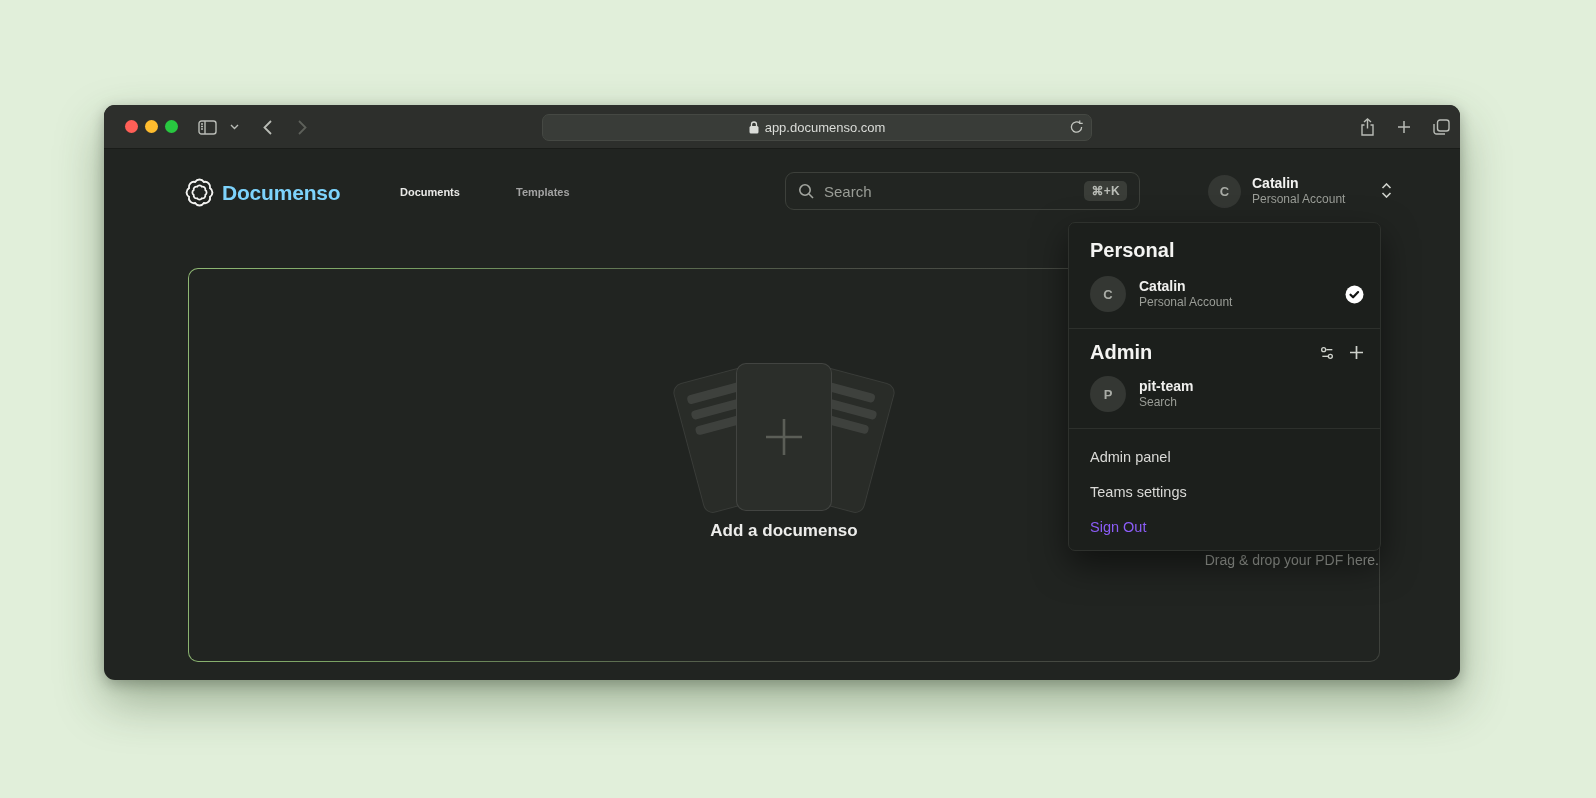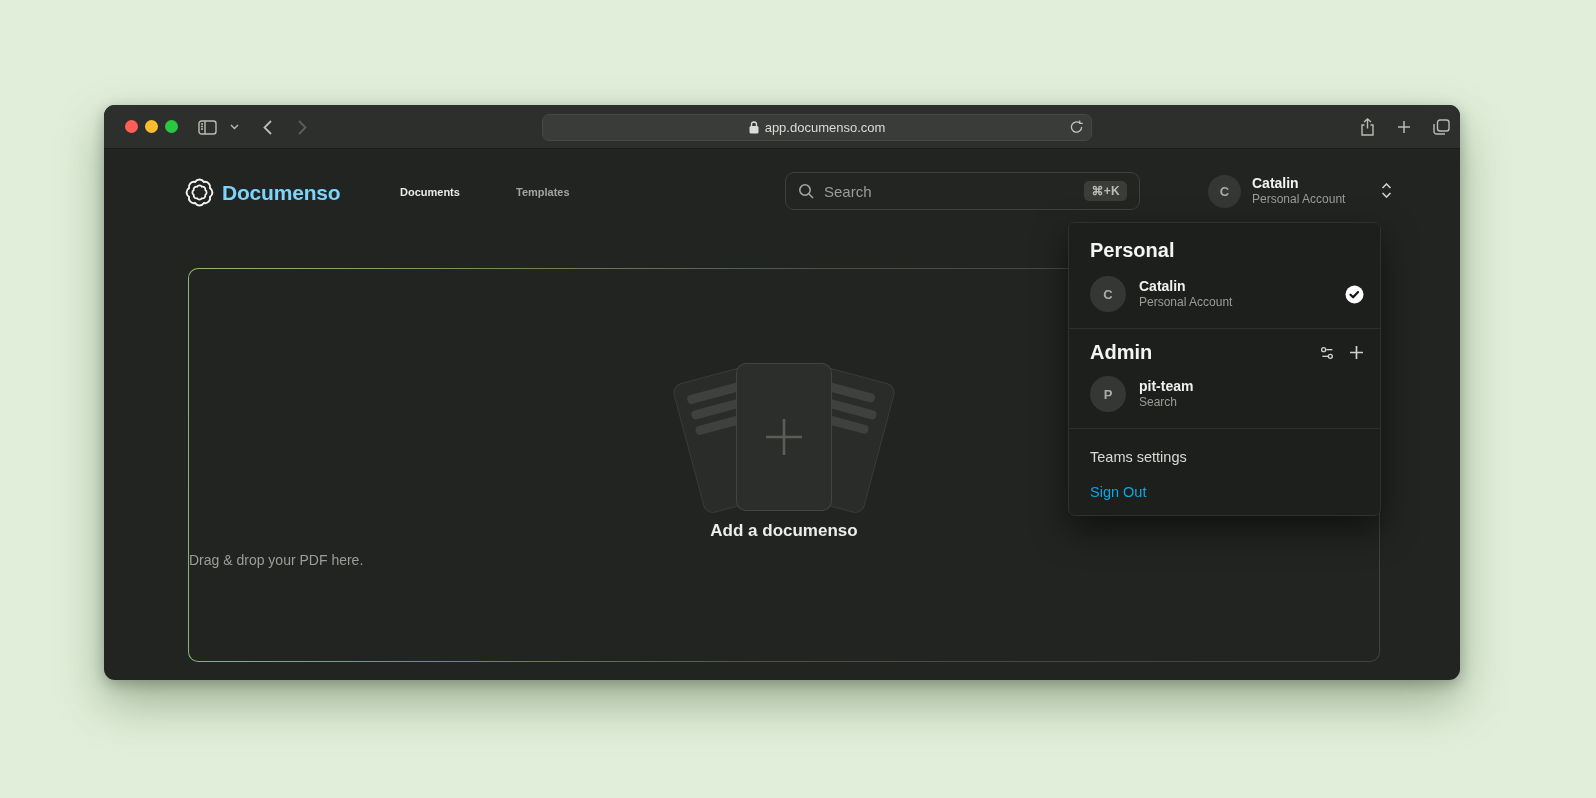--- a/index.html
+++ b/index.html
@@ -87,41 +87,41 @@
   .card-left  { left:8px;   top:11px; width:88px; height:134px; transform:rotate(-15deg); }
   .card-right { left:114px; top:11px; width:88px; height:134px; transform:rotate(15deg); }
   .card-center{ left:57px;  top:2px;  width:96px; height:148px; background:#2b2e2a; border-color:rgba(255,255,255,.11); z-index:3;
                 display:flex; align-items:center; justify-content:center; }
   .card-lines { position:absolute; left:11px; top:13px; width:64px; }
   .card-lines i { display:block; height:9px; border-radius:4px; background:rgba(255,255,255,.10); margin-bottom:7px; }
   .card-lines i:nth-child(1){ width:58px; } .card-lines i:nth-child(2){ width:64px; } .card-lines i:nth-child(3){ width:60px; }
   .card-center svg { color:#5b5e57; }
 
   .dz-title { position:absolute; left:0; right:0; top:252px; text-align:center; font-size:17px; font-weight:700; color:#ededeb; }
-  .dz-sub   { position:absolute; left:0; right:0; top:283px; text-align:left; font-size:14px; color:#9b9e98; }
+  .dz-sub   { position:absolute; left:0; right:0; top:283px; text-align:right; font-size:14px; color:#9b9e98; }
 
   
   .menu {
     position:absolute; left:964px; top:117px; width:313px; z-index:10;
     background:#1c1f1c; border:1px solid #2e312d; border-radius:7px;
     box-shadow:0 14px 34px rgba(0,0,0,.5); padding:10px 0 6px;
   }
   .menu-label { padding:6px 21px 8px; font-size:20px; font-weight:700; color:#f4f4f2; }
   .menu-row { display:flex; align-items:center; gap:13px; padding:6px 16px 6px 21px; cursor:pointer; }
   .menu-row .avatar { width:36px; height:36px; font-size:13px; flex:0 0 auto; }
   .menu-row-name { font-size:14px; font-weight:700; color:#f0f0ee; line-height:17px; }
   .menu-row-sub  { font-size:12px; color:#9a9d97; line-height:15px; }
   .menu-check { margin-left:auto; display:flex; }
   .menu-divider { height:1px; background:#2d302c; margin:10px 0; }
   .teams-head { display:flex; align-items:center; padding:2px 16px 6px 21px; }
   .teams-head .menu-label { padding:0; }
   .teams-actions { margin-left:auto; display:flex; gap:14px; align-items:center; color:#cfd2cc; }
   .teams-actions span { cursor:pointer; display:flex; }
   .menu-item { display:flex; align-items:center; height:35px; padding:0 21px; font-size:14.5px; color:#dadad7; cursor:pointer; }
-  .menu-item.destructive { color:#0ea5e9;text-align:right; }
+  .menu-item.destructive { color:#8b5cf6;text-align:right; }
 </style>
 </head>
 <body>
 
 <div class="canvas">
   <div class="window">
 
     <div class="chrome">
       <span class="traffic t-close"></span>
       <span class="traffic t-min"></span>
@@ -293,18 +293,19 @@
       <div class="menu-row">
         <span class="avatar">P</span>
         <span>
           <div class="menu-row-name">pit-team</div>
           <div class="menu-row-sub">Search</div>
         </span>
       </div>
 
       <div class="menu-divider"></div>
 
+      <div class="menu-item">Admin panel</div>
       <div class="menu-item">Teams settings</div>
       <div class="menu-item destructive">Sign Out</div>
     </div>
 
   </div>
 </div>
 
 </body></html>

